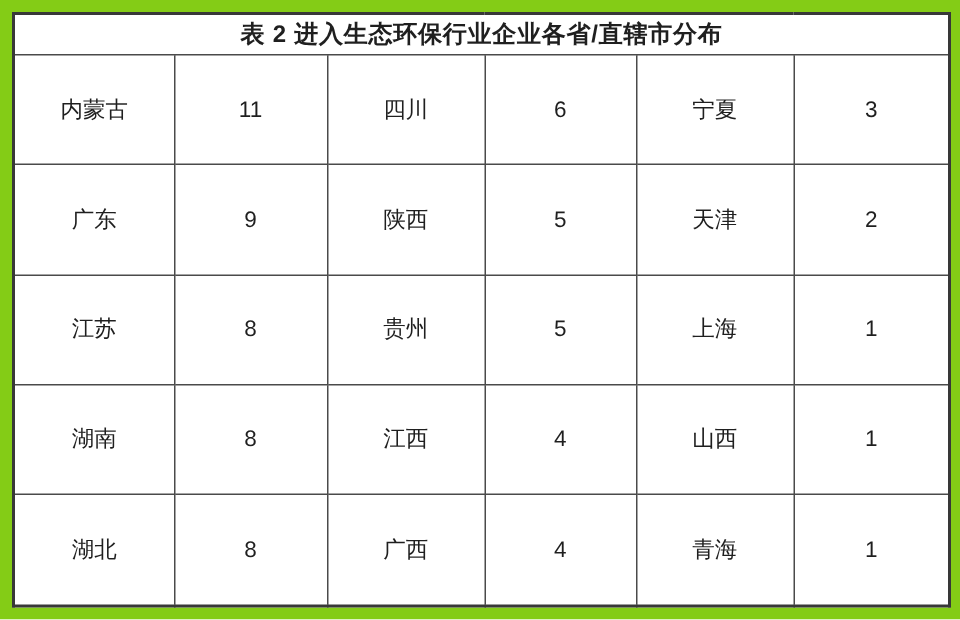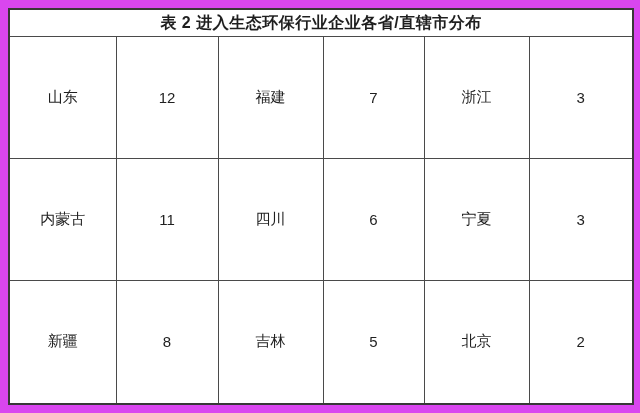--- a/index.html
+++ b/index.html
@@ -6,21 +6,21 @@
     margin: 0;
     padding: 0;
     background: #fdfdfd;
     font-family: "Liberation Sans", "DejaVu Sans", sans-serif;
   }
   .page {
     width: 640px;
     height: 413px;
     box-sizing: border-box;
     padding: 8px;
-    background: #d946ef;
+    background: #84cc16;
   }
   table.dist-table {
     width: 624px;
     height: 397px;
     border-collapse: collapse;
     table-layout: fixed;
     background: #ffffff;
     border: 2px solid #383838;
   }
   table.dist-table th,
@@ -72,38 +72,54 @@
         <col class="c5">
         <col class="c6">
     </colgroup>
     <thead>
       <tr class="title-row">
         <th colspan="6">表 2 进入生态环保行业企业各省/直辖市分布</th>
       </tr>
     </thead>
     <tbody>
       <tr class="data-row">
-        <td>山东</td>
-        <td>12</td>
-        <td>福建</td>
-        <td>7</td>
-        <td>浙江</td>
-        <td>3</td>
-      </tr>
-      <tr class="data-row">
         <td>内蒙古</td>
         <td>11</td>
         <td>四川</td>
         <td>6</td>
         <td>宁夏</td>
         <td>3</td>
       </tr>
       <tr class="data-row">
-        <td>新疆</td>
+        <td>广东</td>
+        <td>9</td>
+        <td>陕西</td>
+        <td>5</td>
+        <td>天津</td>
+        <td>2</td>
+      </tr>
+      <tr class="data-row">
+        <td>江苏</td>
         <td>8</td>
-        <td>吉林</td>
+        <td>贵州</td>
         <td>5</td>
-        <td>北京</td>
-        <td>2</td>
+        <td>上海</td>
+        <td>1</td>
+      </tr>
+      <tr class="data-row">
+        <td>湖南</td>
+        <td>8</td>
+        <td>江西</td>
+        <td>4</td>
+        <td>山西</td>
+        <td>1</td>
+      </tr>
+      <tr class="data-row">
+        <td>湖北</td>
+        <td>8</td>
+        <td>广西</td>
+        <td>4</td>
+        <td>青海</td>
+        <td>1</td>
       </tr>
     </tbody>
   </table>
 </div>
 
 </body></html>

